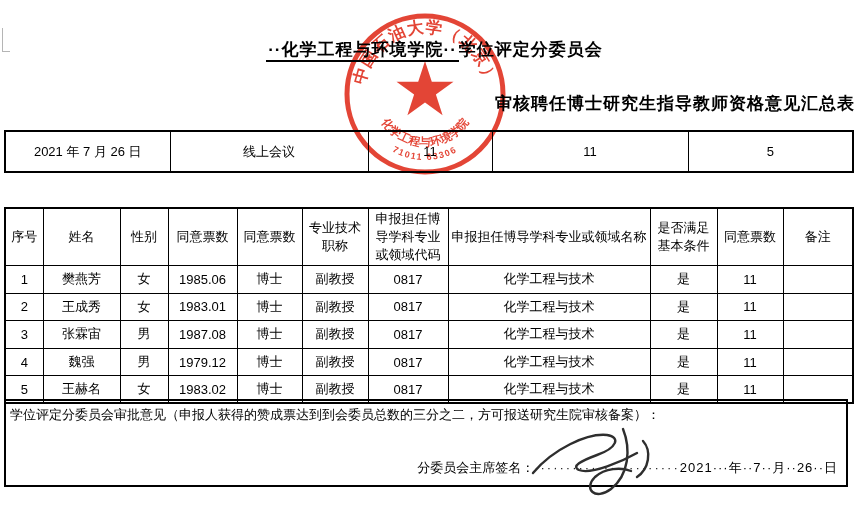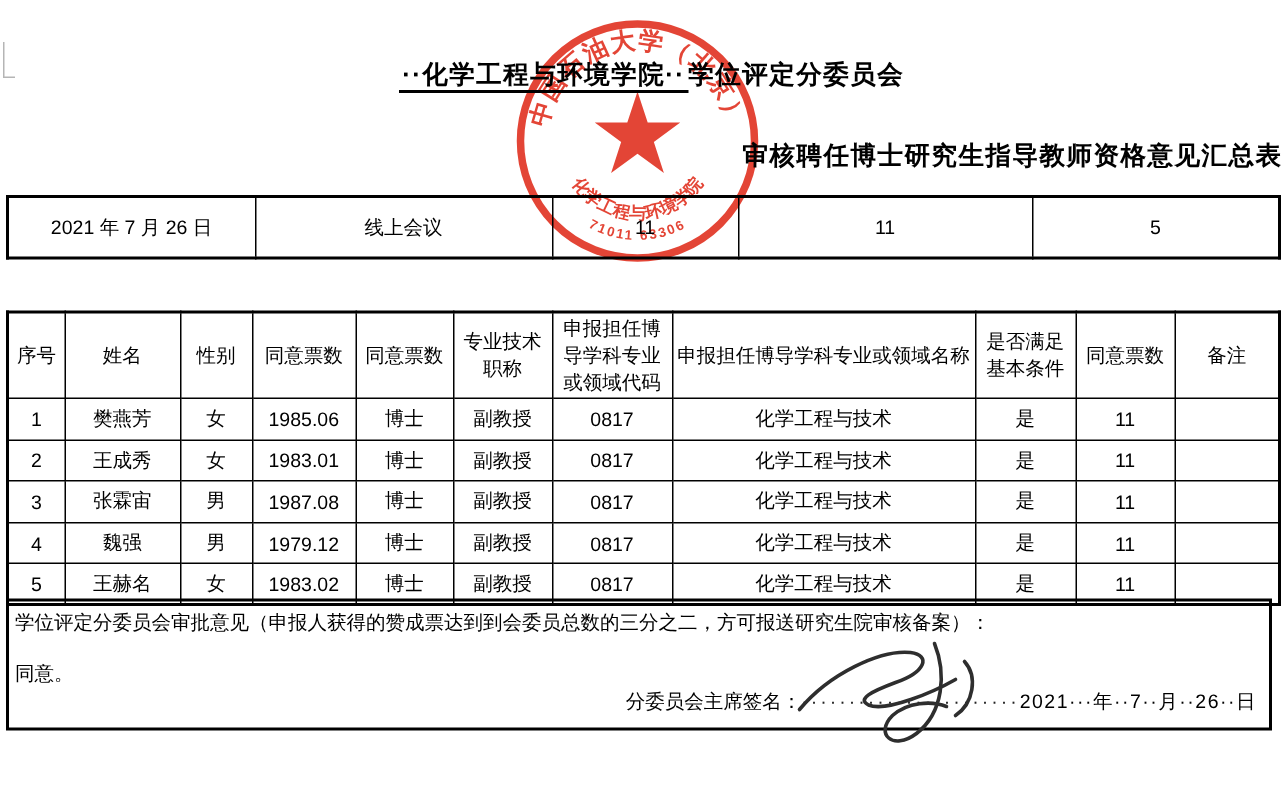--- a/index.html
+++ b/index.html
@@ -171,21 +171,20 @@
       <td>化学工程与技术</td>
       <td>是</td>
       <td>11</td>
       <td></td>
     </tr>
   </tbody>
     </table>
 
   <div class="opinion">
     <div class="op-label">学位评定分委员会审批意见（申报人获得的赞成票达到到会委员总数的三分之二，方可报送研究生院审核备案）：</div>
-    <div class="op-content">同意。</div>
     <div class="sign-line">
       <span>分委员会主席签名：</span><span class="dots">·······················</span><span class="date">2021···年··7··月··26··日</span>
     </div>
   </div>
 
   <svg class="signature" viewBox="0 0 160 82">
     <g fill="none" stroke="#2e2e2e" stroke-width="2.4" stroke-linecap="round" stroke-linejoin="round">
       <path d="M 8 52 C 28 28 62 12 82 14 C 96 16 92 27 72 34 C 56 40 46 45 54 49 C 66 54 98 40 112 32"></path>
       <path d="M 98 8 C 106 28 104 54 86 68 C 70 80 58 68 70 56 C 80 47 96 46 106 50"></path>
       <path d="M 118 20 C 127 30 124 48 112 56"></path>

